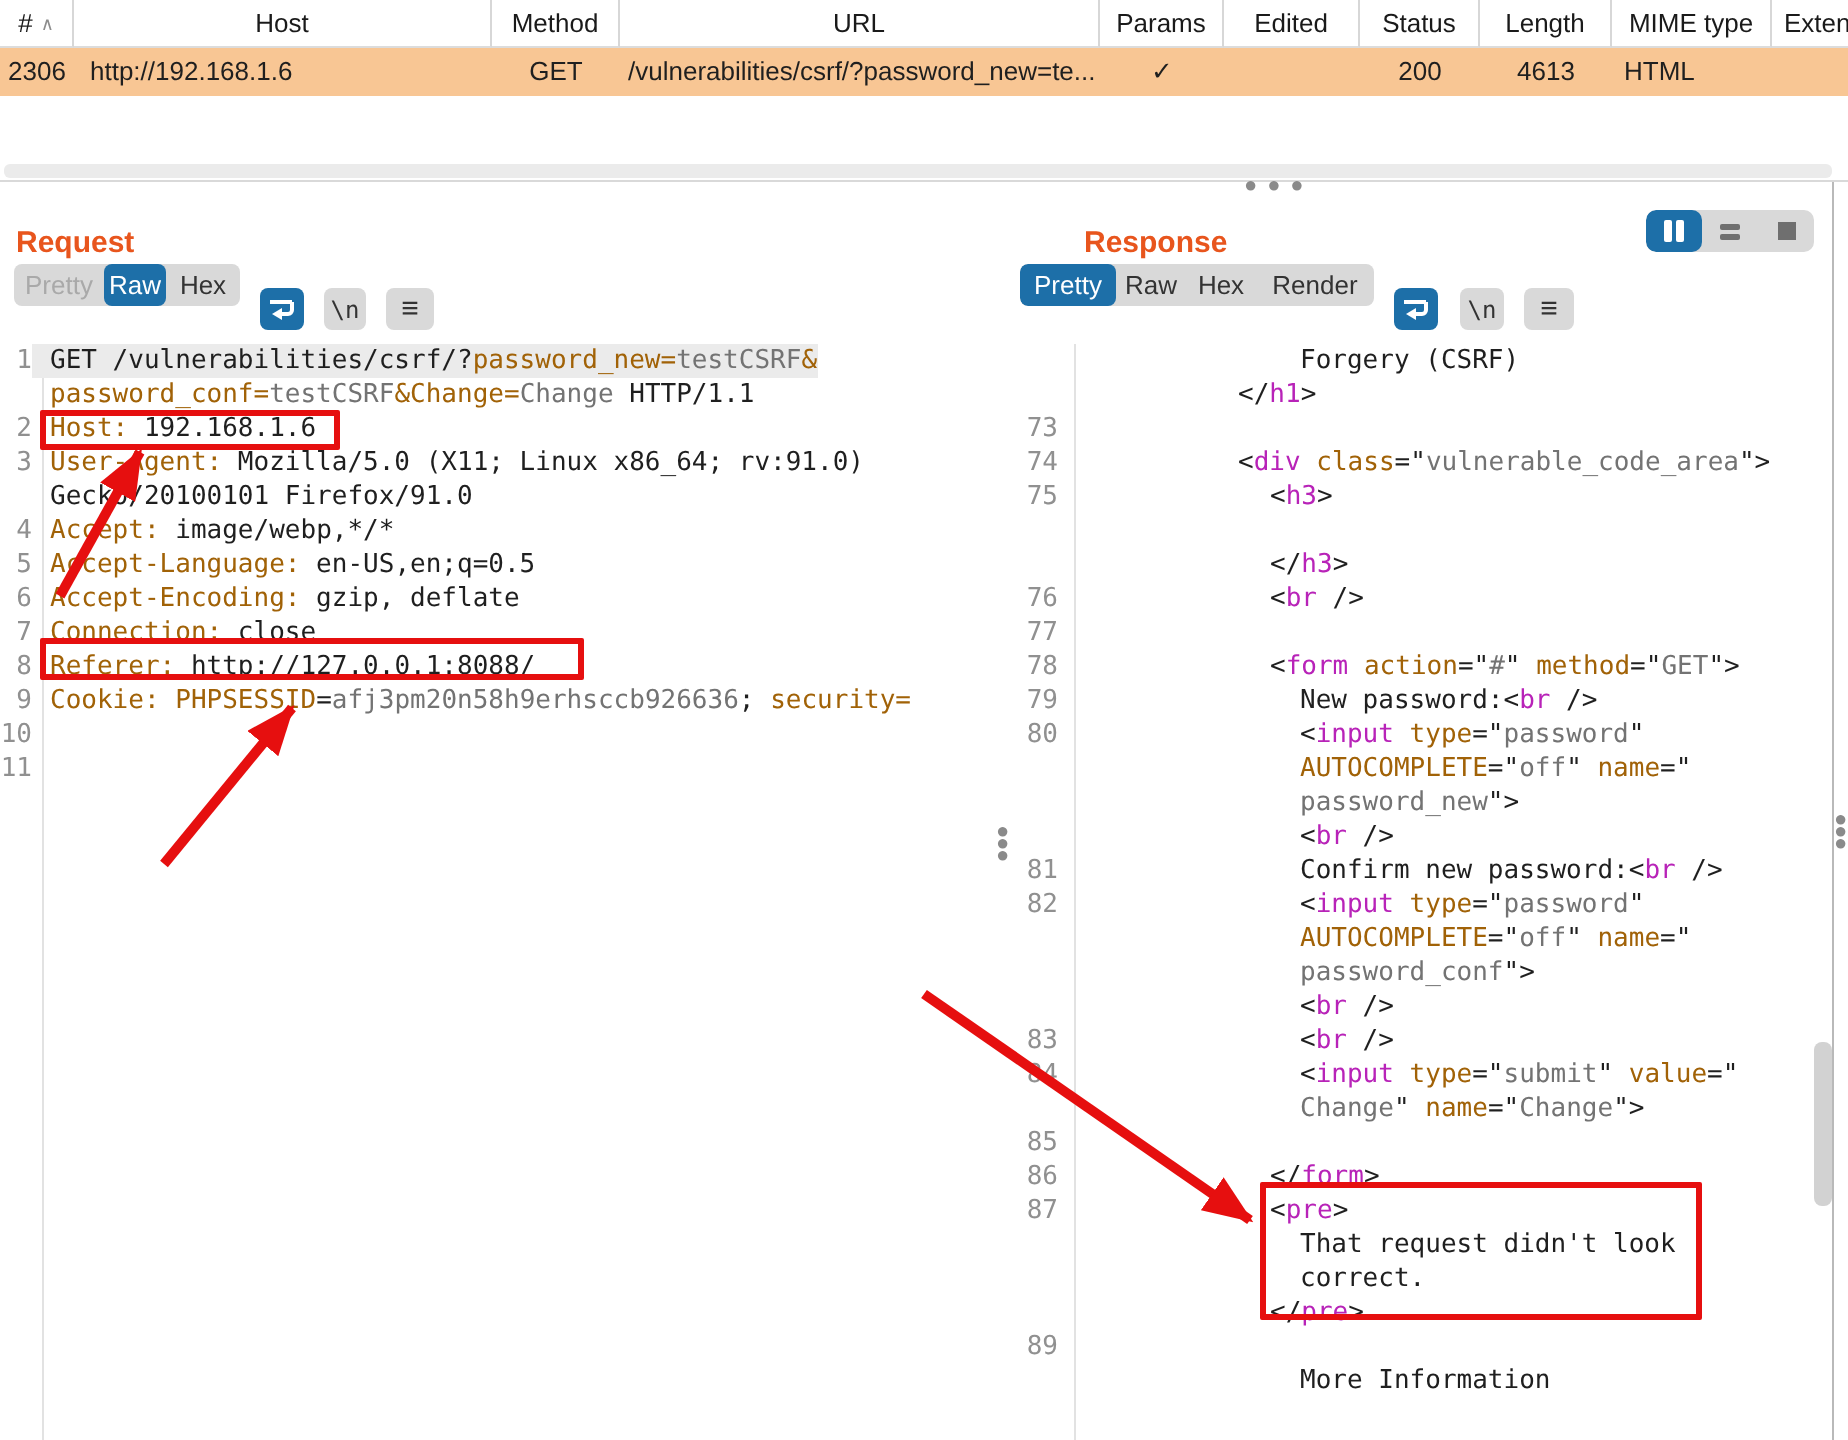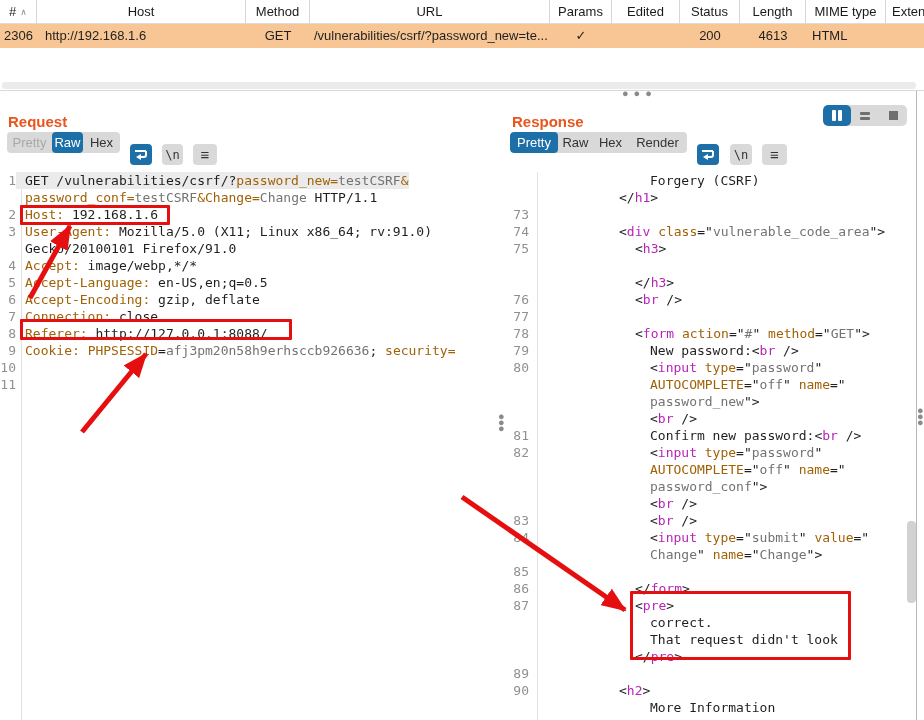--- a/index.html
+++ b/index.html
@@ -152,21 +152,21 @@
           <div class="crow"><span class="ln">6</span><span class="tx"><span class="c-k">Accept-Encoding:</span><span class="c-p"> gzip, deflate</span></span></div>
           <div class="crow"><span class="ln">7</span><span class="tx"><span class="c-k">Connection:</span><span class="c-p"> close</span></span></div>
           <div class="crow"><span class="ln">8</span><span class="tx"><span class="c-k">Referer:</span><span class="c-p"> http://127.0.0.1:8088/</span></span></div>
           <div class="crow"><span class="ln">9</span><span class="tx"><span class="c-k">Cookie:</span><span class="c-p"> </span><span class="c-k">PHPSESSID</span><span class="c-p">=</span><span class="c-v">afj3pm20n58h9erhsccb926636</span><span class="c-p">; </span><span class="c-k">security=</span></span></div>
           <div class="crow"><span class="ln">10</span><span class="tx"></span></div>
           <div class="crow"><span class="ln">11</span><span class="tx"></span></div>
         </div>
     </div>
 
     <div>
-      <div class="ptitle" style="left:512px;">Response</div>
+      <div class="ptitle" style="left:542px;">Response</div>
       <div class="seg" style="left:510px; width:177px;">
         <div class="tab sel" style="width:48px;">Pretty</div>
         <div class="tab" style="width:35px;">Raw</div>
         <div class="tab" style="width:35px;">Hex</div>
         <div class="tab" style="width:59px;">Render</div>
       </div>
       <div class="sqbtn blue" style="left:697px; width:22px;">
         <svg width="14" height="11" viewBox="0 0 14 11">
           <path d="M1 2 H12" stroke="#fff" stroke-width="2" fill="none"></path>
           <path d="M12 2 V6 a2 2 0 0 1 -2 2 H6" stroke="#fff" stroke-width="2" fill="none"></path>
@@ -215,25 +215,24 @@
           <div class="crow"><span class="ln">82</span><span class="tx ind-c"><span class="c-p">&lt;</span><span class="c-t">input</span><span class="c-p"> </span><span class="c-k">type</span><span class="c-p">="</span><span class="c-v">password</span><span class="c-p">"</span></span></div>
           <div class="crow"><span class="ln"></span><span class="tx ind-c"><span class="c-k">AUTOCOMPLETE</span><span class="c-p">="</span><span class="c-v">off</span><span class="c-p">" </span><span class="c-k">name</span><span class="c-p">="</span></span></div>
           <div class="crow"><span class="ln"></span><span class="tx ind-c"><span class="c-v">password_conf</span><span class="c-p">"&gt;</span></span></div>
           <div class="crow"><span class="ln"></span><span class="tx ind-c"><span class="c-p">&lt;</span><span class="c-t">br</span><span class="c-p"> /&gt;</span></span></div>
           <div class="crow"><span class="ln">83</span><span class="tx ind-c"><span class="c-p">&lt;</span><span class="c-t">br</span><span class="c-p"> /&gt;</span></span></div>
           <div class="crow"><span class="ln">84</span><span class="tx ind-c"><span class="c-p">&lt;</span><span class="c-t">input</span><span class="c-p"> </span><span class="c-k">type</span><span class="c-p">="</span><span class="c-v">submit</span><span class="c-p">" </span><span class="c-k">value</span><span class="c-p">="</span></span></div>
           <div class="crow"><span class="ln"></span><span class="tx ind-c"><span class="c-v">Change</span><span class="c-p">" </span><span class="c-k">name</span><span class="c-p">="</span><span class="c-v">Change</span><span class="c-p">"&gt;</span></span></div>
           <div class="crow"><span class="ln">85</span><span class="tx"></span></div>
           <div class="crow"><span class="ln">86</span><span class="tx ind-b"><span class="c-p">&lt;/</span><span class="c-t">form</span><span class="c-p">&gt;</span></span></div>
           <div class="crow"><span class="ln">87</span><span class="tx ind-b"><span class="c-p">&lt;</span><span class="c-t">pre</span><span class="c-p">&gt;</span></span></div>
+          <div class="crow"><span class="ln"></span><span class="tx ind-c"><span class="c-p">That request didn't look</span></span></div>
           <div class="crow"><span class="ln"></span><span class="tx ind-c"><span class="c-p">correct.</span></span></div>
-          <div class="crow"><span class="ln"></span><span class="tx ind-c"><span class="c-p">That request didn't look</span></span></div>
           <div class="crow"><span class="ln"></span><span class="tx ind-b"><span class="c-p">&lt;/</span><span class="c-t">pre</span><span class="c-p">&gt;</span></span></div>
           <div class="crow"><span class="ln">89</span><span class="tx"></span></div>
-          <div class="crow"><span class="ln">90</span><span class="tx ind-a"><span class="c-p">&lt;</span><span class="c-t">h2</span><span class="c-p">&gt;</span></span></div>
           <div class="crow"><span class="ln"></span><span class="tx ind-c"><span class="c-p">More Information</span></span></div>
         </div>
       <div id="resp-vthumb"></div>
     </div>
 
     <div id="right-edge"></div>
   </div>
 
   <div class="redbox" style="left:20px; top:205px; width:150px; height:20px;"></div>
   <div class="redbox" style="left:20px; top:319px; width:272px; height:21px;"></div>

